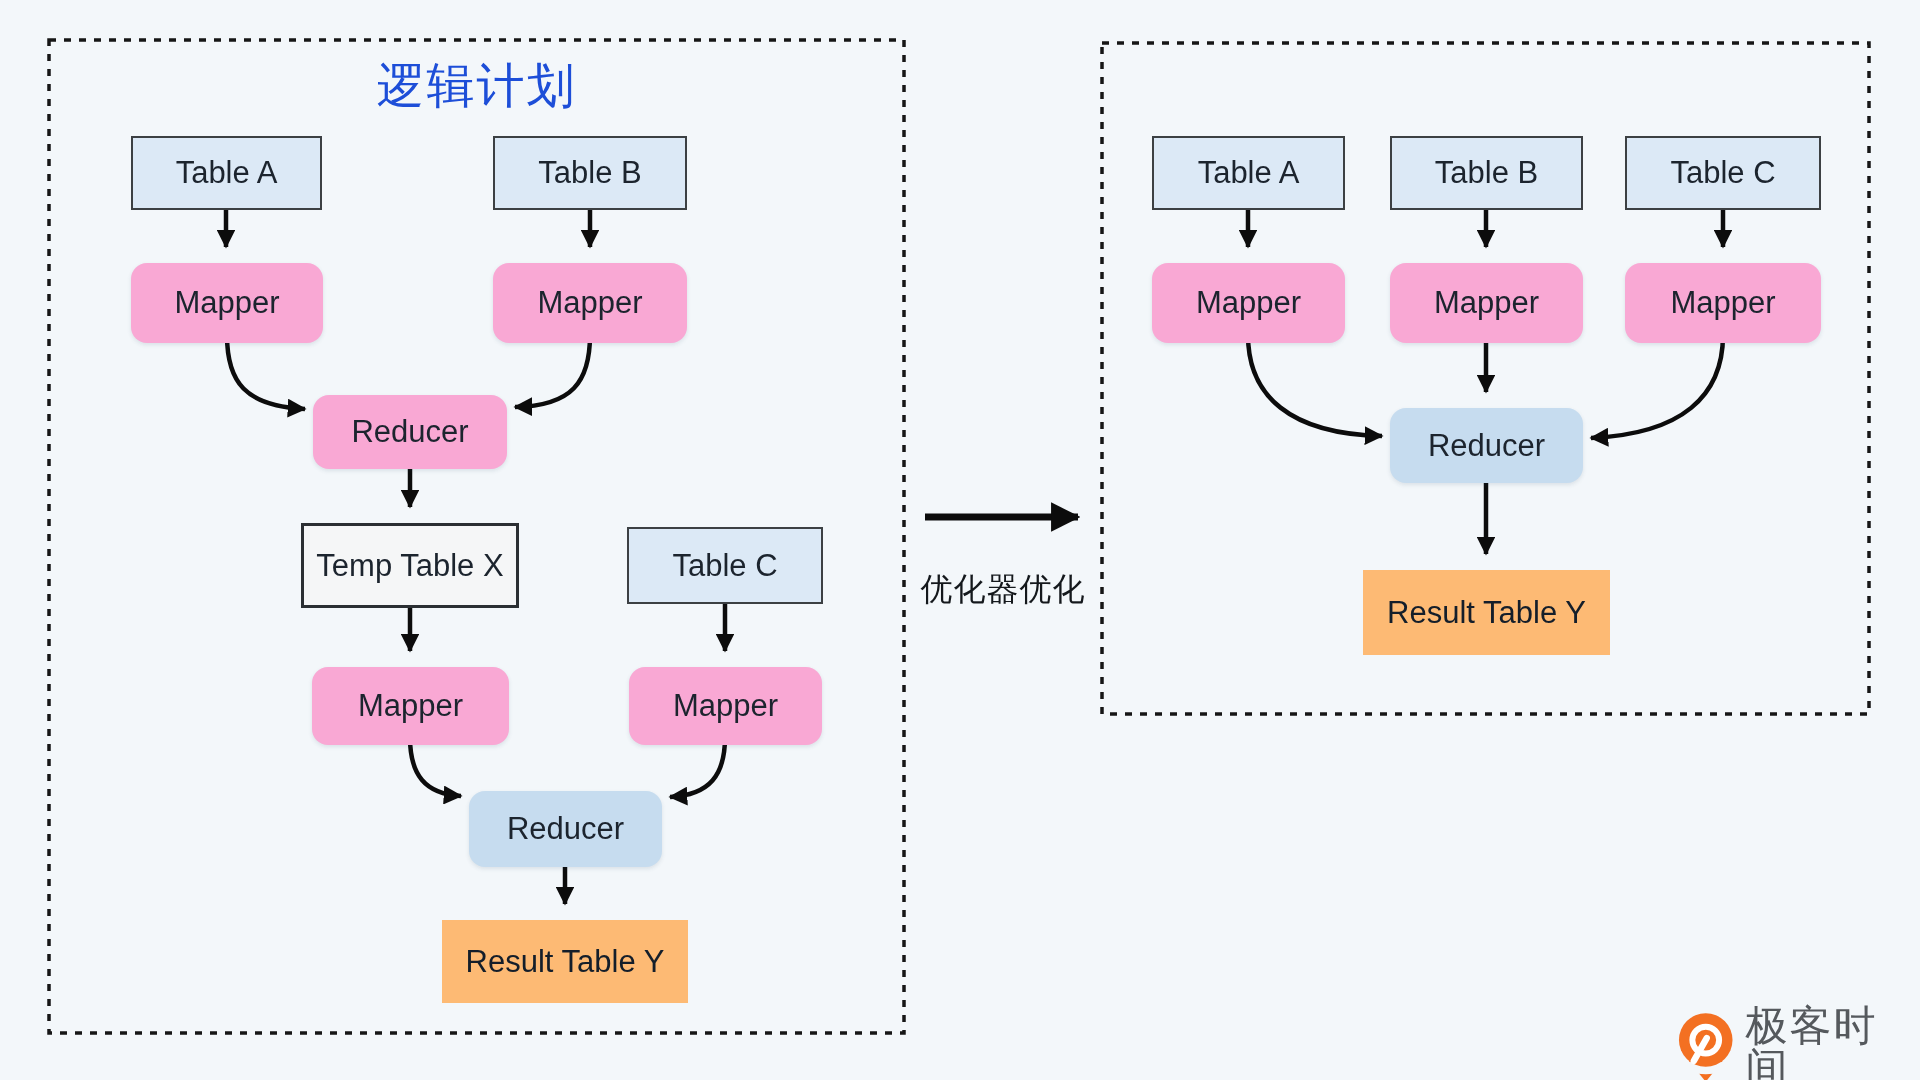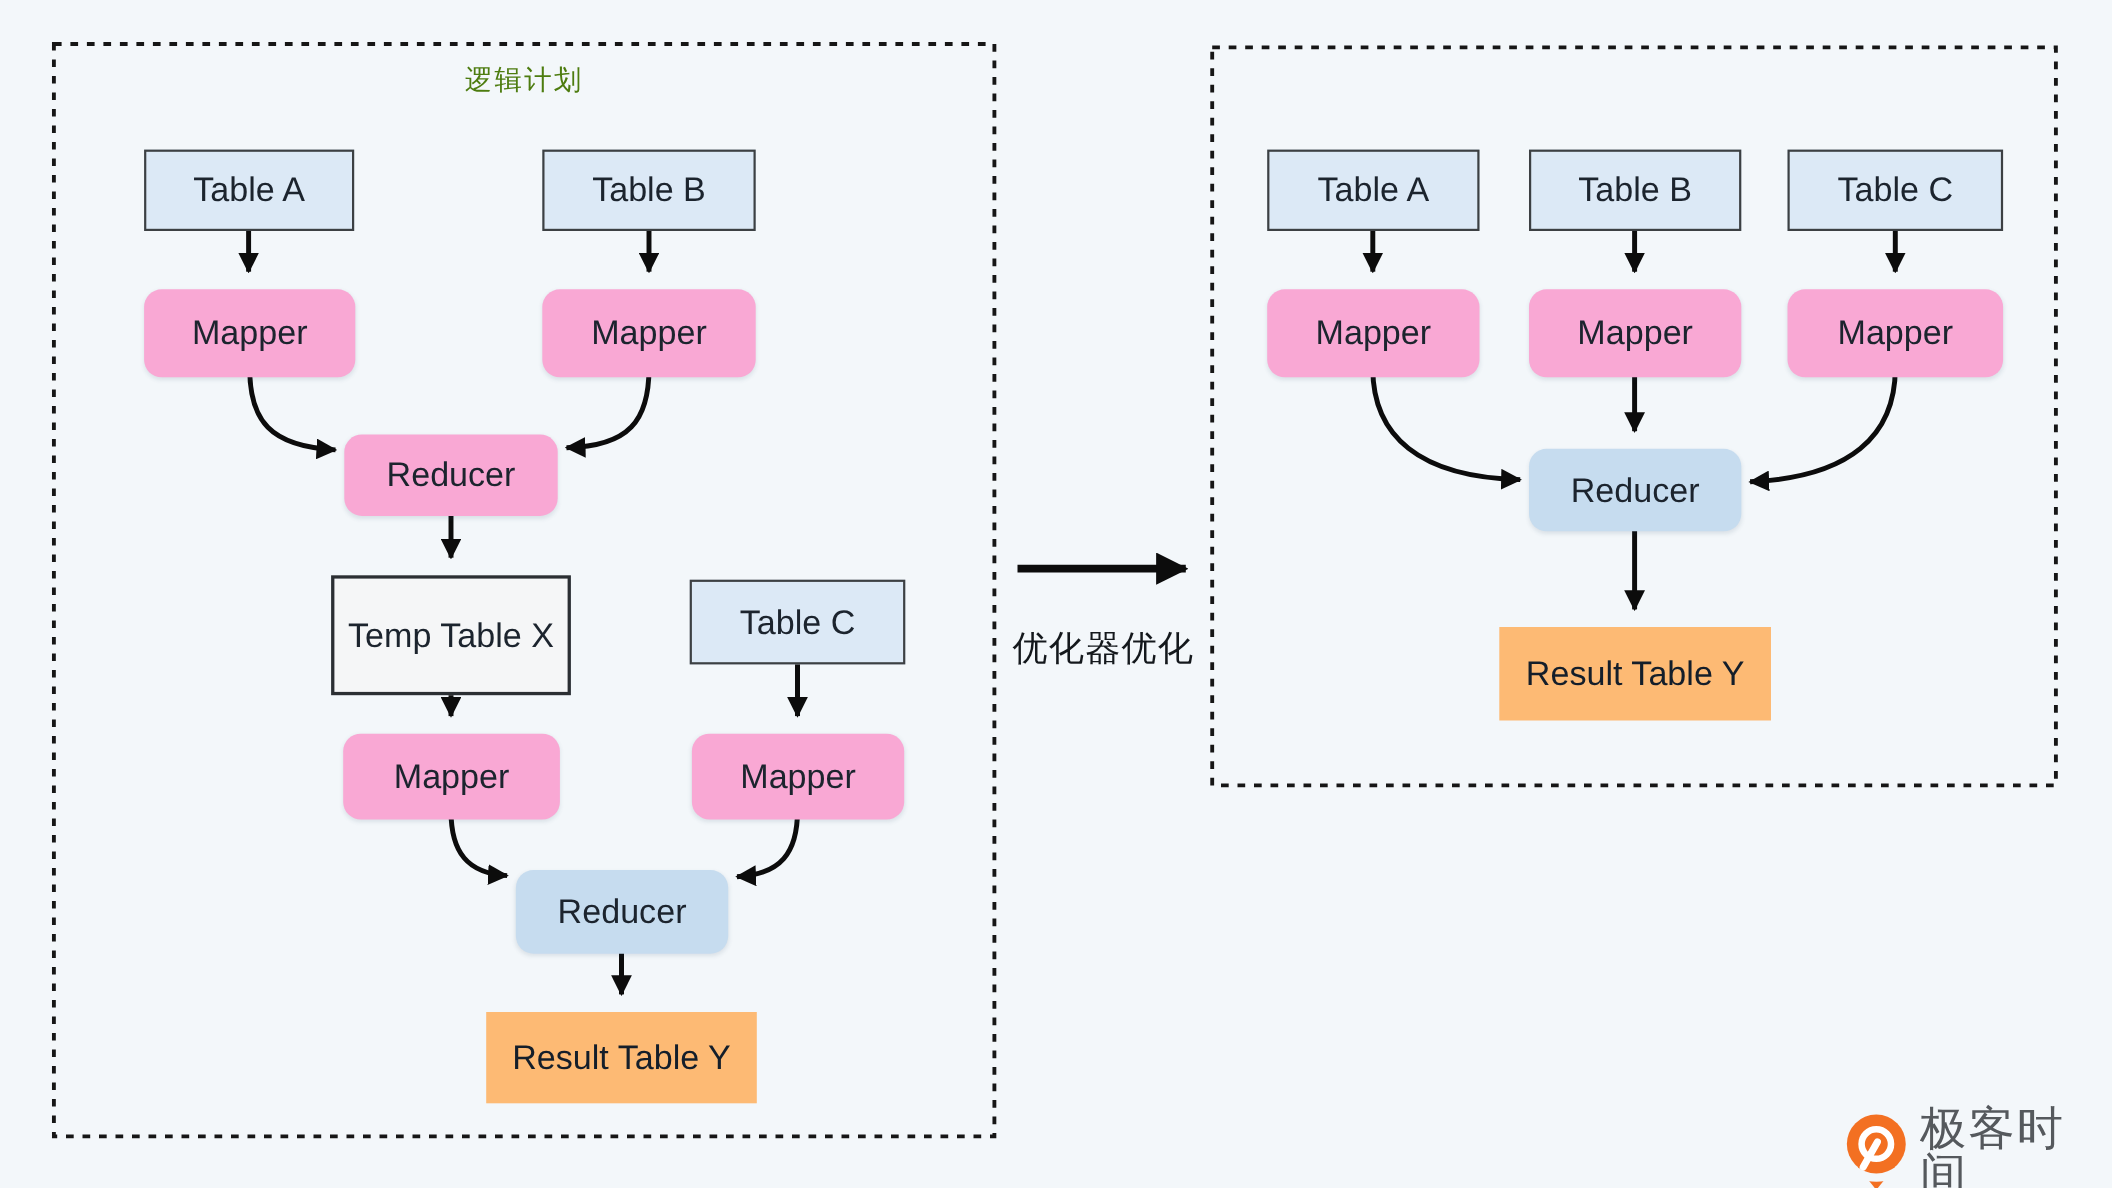--- a/index.html
+++ b/index.html
@@ -12,22 +12,22 @@
     width:1920px;height:1080px;
     background:#f3f7fa;
     overflow:hidden;
   }
   .arrow-layer{
     position:absolute;left:0;top:0;width:1920px;height:1080px;
     z-index:1;
   }
   .panel-title{
     position:absolute;z-index:2;
-    font-size:25px;line-height:1.1;
-    color:#4d7c0f;letter-spacing:2px;
+    font-size:48px;line-height:1.1;
+    color:#1d4ed8;letter-spacing:2px;
     text-align:center;
   }
   .node{
     position:absolute;z-index:2;
     display:flex;align-items:center;justify-content:center;
     font-size:31px;color:#1c242e;
     box-sizing:border-box;
     white-space:nowrap;
     margin-top:10px;
   }
@@ -115,21 +115,21 @@
   <div class="panel-title" style="left:49px;top:60px;width:855px;">逻辑计划</div>
 
   <div class="node table" style="left:131px;top:126px;width:191px;height:74px">Table A</div>
   <div class="node table" style="left:493px;top:126px;width:194px;height:74px">Table B</div>
 
   <div class="node proc" style="left:131px;top:253px;width:192px;height:80px">Mapper</div>
   <div class="node proc" style="left:493px;top:253px;width:194px;height:80px">Mapper</div>
 
   <div class="node proc" style="left:313px;top:385px;width:194px;height:74px">Reducer</div>
 
-  <div class="node temp" style="left:301px;top:513px;width:218px;height:109px">Temp Table X</div>
+  <div class="node temp" style="left:301px;top:513px;width:218px;height:85px">Temp Table X</div>
   <div class="node table" style="left:627px;top:517px;width:196px;height:77px">Table C</div>
 
   <div class="node proc" style="left:312px;top:657px;width:197px;height:78px">Mapper</div>
   <div class="node proc" style="left:629px;top:657px;width:193px;height:78px">Mapper</div>
 
   <div class="node proc lighter" style="left:469px;top:781px;width:193px;height:76px">Reducer</div>
 
   <div class="node result" style="left:442px;top:910px;width:246px;height:83px">Result Table Y</div>
 
   <div class="transition-label">优化器优化</div>

